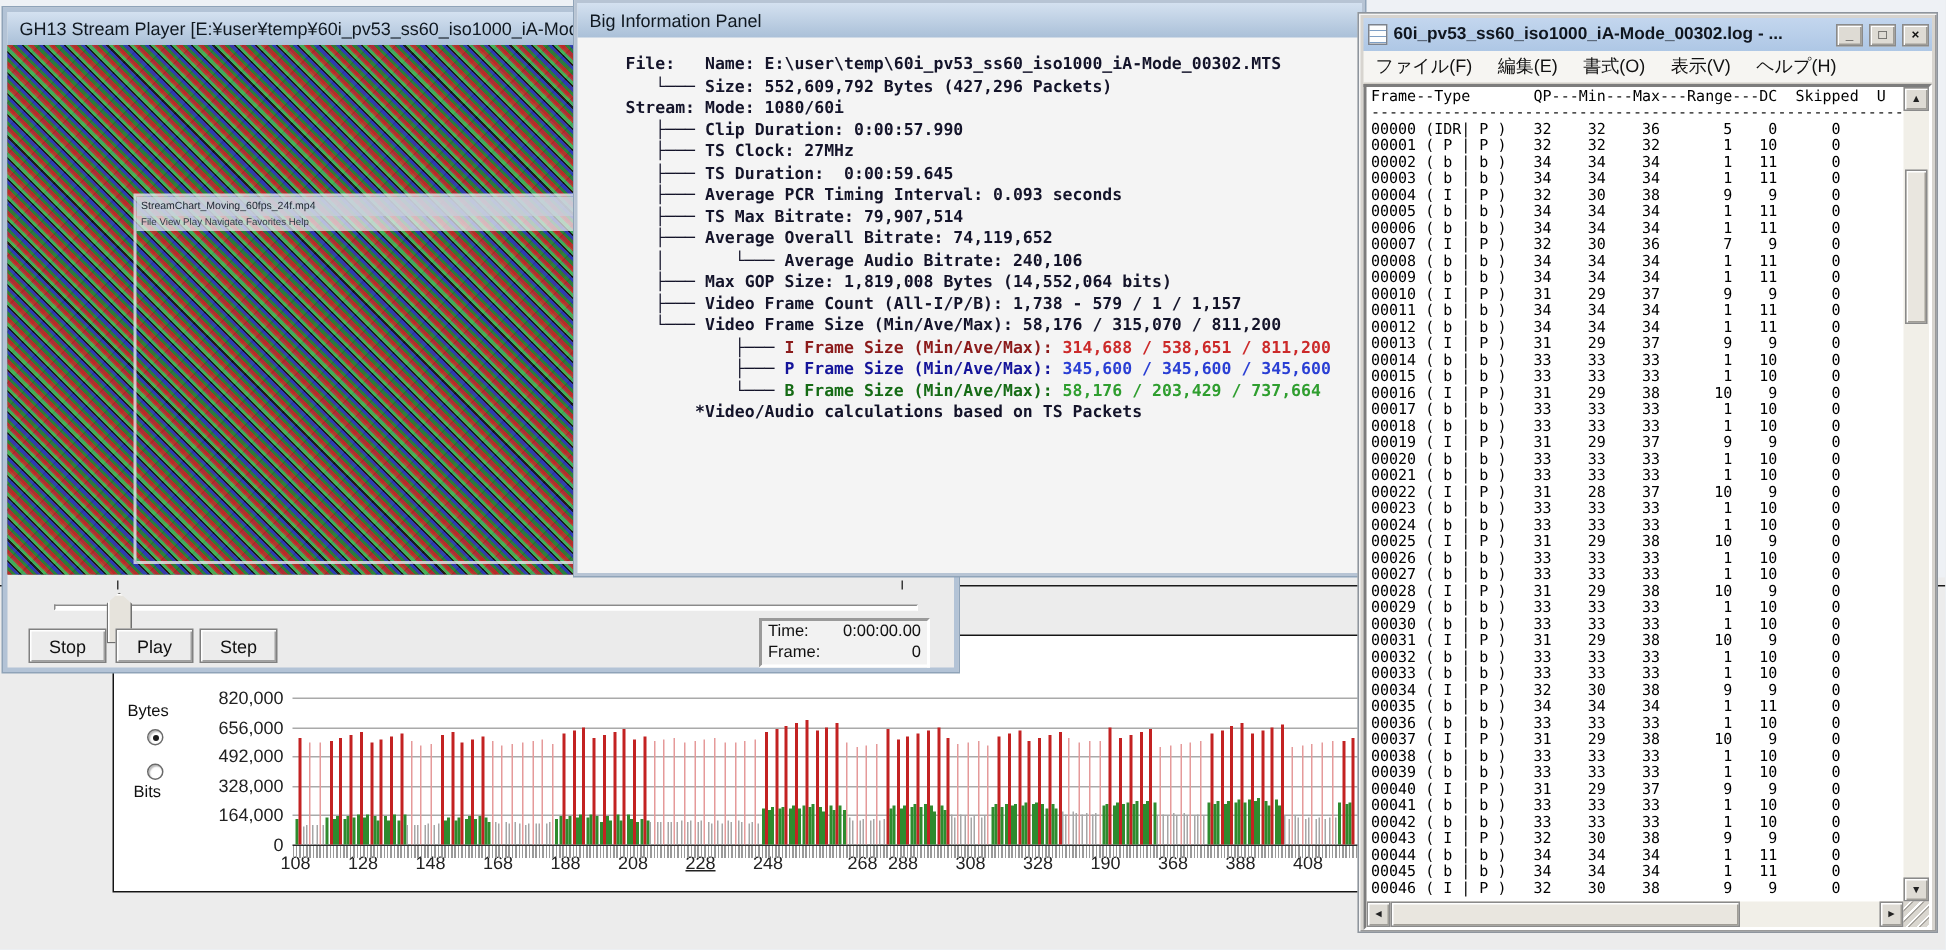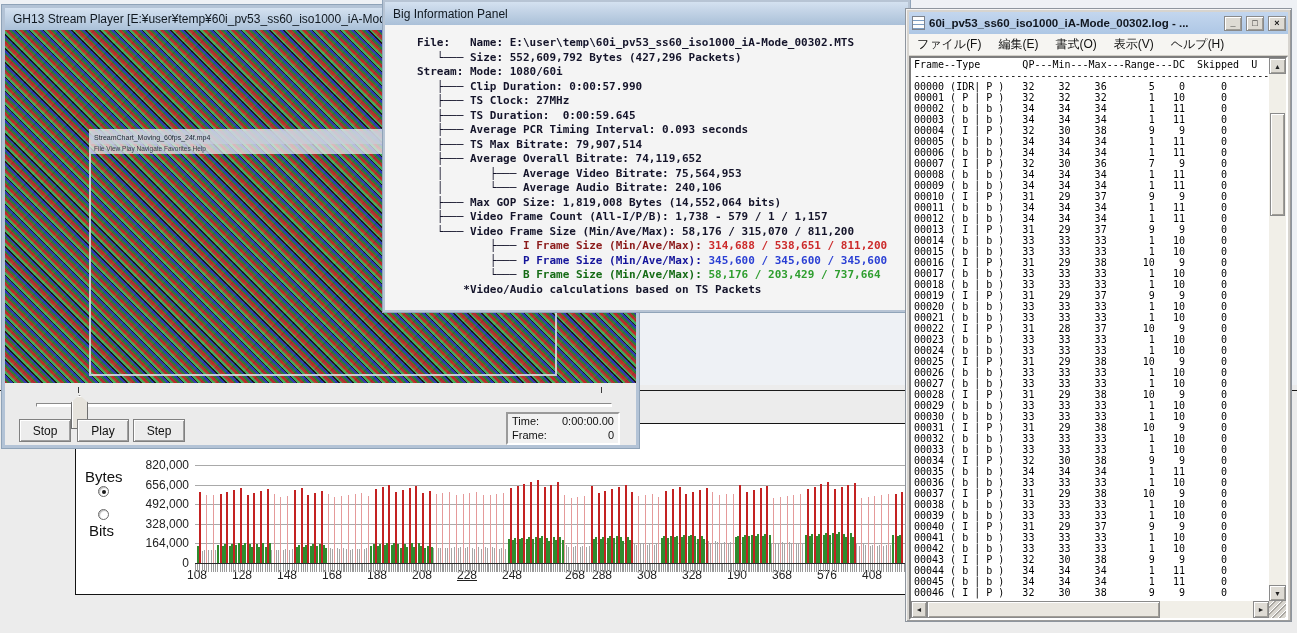--- a/index.html
+++ b/index.html
@@ -23,42 +23,42 @@
   .xlab { position:absolute; top:144px; width:34px; text-align:center; font-size:12px; color:#222; }
   .bar { position:absolute; }
   .bar-i { background:#c32222; width:2px; }
   .bar-b { background:#2e8b2e; width:2px; }
   .bar-i-thin { background:#e59a9a; width:1px; }
   .bar-b-thin { background:#a6a6a6; width:1px; }
   #tickstrip { position:absolute; left:119px; top:140px; width:710px; height:8px;
     background:repeating-linear-gradient(to right,#9a9a9a 0 1px,transparent 1px 2.25px); }
   .radio { position:absolute; width:11px; height:11px; border-radius:50%; border:1px solid #6a6a6a; background:#fff; box-shadow:inset 1px 1px 1px #b9b9b9; }
   .radio.sel::after { content:""; position:absolute; left:3px; top:3px; width:4px; height:4px; border-radius:50%; background:#1a1a1a; }
-  .radiolab { position:absolute; font-size:15px; color:#111;text-align:right; }
+  .radiolab { position:absolute; font-size:11px; color:#111;text-align:right; }
 
   
   #player-window { left:2px; top:5px; width:637px; height:443px; background:#ebebeb; border:3px solid #b3c3d6; box-shadow:0 0 0 1px #8fa3b8; }
   #player-titlebar { position:absolute; left:0; top:0; width:631px; height:22px; white-space:nowrap; overflow:hidden; }
   #player-video { position:absolute; left:0; top:22px; width:631px; height:353px; overflow:hidden;
     background-color:#35502f;
     background-image:
       repeating-linear-gradient(45deg, rgba(195,40,40,.85) 0 2px, rgba(40,130,55,.85) 2px 4px, rgba(45,55,190,.85) 4px 6px, rgba(15,15,15,.8) 6px 7px, rgba(70,185,90,.85) 7px 9px, rgba(200,60,50,.8) 9px 10px),
       repeating-linear-gradient(-45deg, rgba(190,40,40,.55) 0 3px, rgba(35,140,70,.55) 3px 5px, rgba(60,60,200,.55) 5px 8px, rgba(10,10,10,.5) 8px 9px, rgba(90,190,110,.5) 9px 12px); }
   #ghost-window { position:absolute; left:84px; top:99px; width:468px; height:247px; border:2px solid rgba(228,231,238,.8); }
   #ghost-titlebar { height:13px; background:rgba(206,213,225,.92); font-size:7px; line-height:13px; color:#1c2430; padding-left:3px; white-space:nowrap; overflow:hidden; }
   #ghost-menubar { height:10px; background:rgba(228,231,238,.75); font-size:6.5px; line-height:10px; color:#333c48; padding-left:3px; white-space:nowrap; overflow:hidden; }
   .seek-tick { position:absolute; width:1px; height:6px; background:#3a3a3a; }
   #seek-groove { position:absolute; left:31px; top:395px; width:576px; height:4px; background:#fff; border:1px solid #8a8a8a; border-right-color:#fff; border-bottom-color:#fff; }
   #seek-thumb { position:absolute; left:66px; top:387px; width:17px; height:34px; background:#e6e3dc; border:1px solid #6f6f6f; box-shadow:inset 1px 1px 0 #fff; clip-path:polygon(50% 0,100% 22%,100% 100%,0 100%,0 22%); }
   .player-btn { position:absolute; width:52px; height:23px; top:411px; }
   #timebox { position:absolute; left:501px; top:404px; width:114px; height:33px; background:#f2f2f2; border:2px solid; border-color:#9a9a9a #ffffff #ffffff #9a9a9a; font-size:11px; color:#111; }
   #timebox .row { display:flex; justify-content:space-between; padding:0 4px; line-height:14px; }
 
   
-  #info-window { left:383px; top:0; width:527px; height:312px; background:#f4f4f4; border:2px solid #b7c4d4; box-shadow:0 0 0 1px #90a4b9; }
+  #info-window { left:383px; top:0; width:527px; height:384px; background:#f4f4f4; border:2px solid #b7c4d4; box-shadow:0 0 0 1px #90a4b9; }
   #info-titlebar { position:absolute; left:0; top:0; width:523px; height:23px; }
   #info-content { position:absolute; left:0; top:23px; width:523px; height:285px; padding:11px 0 0 32px; font-family:"DejaVu Sans Mono",monospace; font-weight:bold; font-size:11px; color:#14142a; overflow:hidden; }
   #info-content div { white-space:pre; height:14.5px; line-height:14.5px; }
   .c-i-label { color:#8b1a1a; } .c-i-value { color:#cc2a2a; }
   .c-p-label { color:#14149a; } .c-p-value { color:#2a3fd4;text-align:right; }
   .c-b-label { color:#156b15; } .c-b-value { color:#2f9e2f; }
 
   
   #log-window { left:905px; top:8px; width:387px; height:614px; background:#d7d4cf; border:1px solid #8e959e; box-shadow:inset 1px 1px 0 #f4f4f4, inset -1px -1px 0 #9a9a9a; padding:3px; }
   #log-titlebar { height:22px; background:linear-gradient(to bottom,#c3d6ee,#aec7e5); display:flex; align-items:center; gap:4px; padding:0 2px 0 3px; }
@@ -107,21 +107,21 @@
           <div class="xlab" style="left: 284px;">188</div>
           <div class="xlab" style="left: 329px;">208</div>
           <div class="xlab" style="left: 374px; text-decoration: underline;">228</div>
           <div class="xlab" style="left: 419px;">248</div>
           <div class="xlab" style="left: 482px;">268</div>
           <div class="xlab" style="left: 509px;">288</div>
           <div class="xlab" style="left: 554px;">308</div>
           <div class="xlab" style="left: 599px;">328</div>
           <div class="xlab" style="left: 644px;">190</div>
           <div class="xlab" style="left: 689px;">368</div>
-          <div class="xlab" style="left: 734px;">576</div>
+          <div class="xlab" style="left: 734px;">388</div>
           <div class="xlab" style="left: 779px;">408</div>
           <div class="xlab" style="left: 824px;">428</div>
           <div class="xlab" style="left: 869px;">448</div>
           <div class="bar bar-b" style="left: 121px; top: 121.79px; height: 17.2098px;"></div>
           <div class="bar bar-i" style="left: 123.25px; top: 68.0098px; height: 70.9902px;"></div>
           <div class="bar bar-b-thin" style="left: 125.5px; top: 126.511px; height: 12.489px;"></div>
           <div class="bar bar-b-thin" style="left: 127.75px; top: 125.794px; height: 13.2061px;"></div>
           <div class="bar bar-i-thin" style="left: 130px; top: 71.4756px; height: 67.5244px;"></div>
           <div class="bar bar-b-thin" style="left: 132.25px; top: 126.332px; height: 12.6683px;"></div>
           <div class="bar bar-b-thin" style="left: 134.5px; top: 125.615px; height: 13.3854px;"></div>
@@ -474,21 +474,20 @@
     <div id="info-content">
         <div>File:   Name: E:\user\temp\60i_pv53_ss60_iso1000_iA-Mode_00302.MTS</div>
         <div>   └─── Size: 552,609,792 Bytes (427,296 Packets)</div>
         <div>Stream: Mode: 1080/60i</div>
         <div>   ├─── Clip Duration: 0:00:57.990</div>
         <div>   ├─── TS Clock: 27MHz</div>
         <div>   ├─── TS Duration:  0:00:59.645</div>
         <div>   ├─── Average PCR Timing Interval: 0.093 seconds</div>
         <div>   ├─── TS Max Bitrate: 79,907,514</div>
         <div>   ├─── Average Overall Bitrate: 74,119,652</div>
-        <div>   │       ├─── Average Video Bitrate: 75,564,953</div>
         <div>   │       └─── Average Audio Bitrate: 240,106</div>
         <div>   ├─── Max GOP Size: 1,819,008 Bytes (14,552,064 bits)</div>
         <div>   ├─── Video Frame Count (All-I/P/B): 1,738 - 579 / 1 / 1,157</div>
         <div>   └─── Video Frame Size (Min/Ave/Max): 58,176 / 315,070 / 811,200</div>
         <div><span>           ├─── </span><span class="c-i-label">I Frame Size (Min/Ave/Max): </span><span class="c-i-value">314,688 / 538,651 / 811,200</span></div>
         <div><span>           ├─── </span><span class="c-p-label">P Frame Size (Min/Ave/Max): </span><span class="c-p-value">345,600 / 345,600 / 345,600</span></div>
         <div><span>           └─── </span><span class="c-b-label">B Frame Size (Min/Ave/Max): </span><span class="c-b-value">58,176 / 203,429 / 737,664</span></div>
         <div>       *Video/Audio calculations based on TS Packets</div>
       </div>
   </div>

